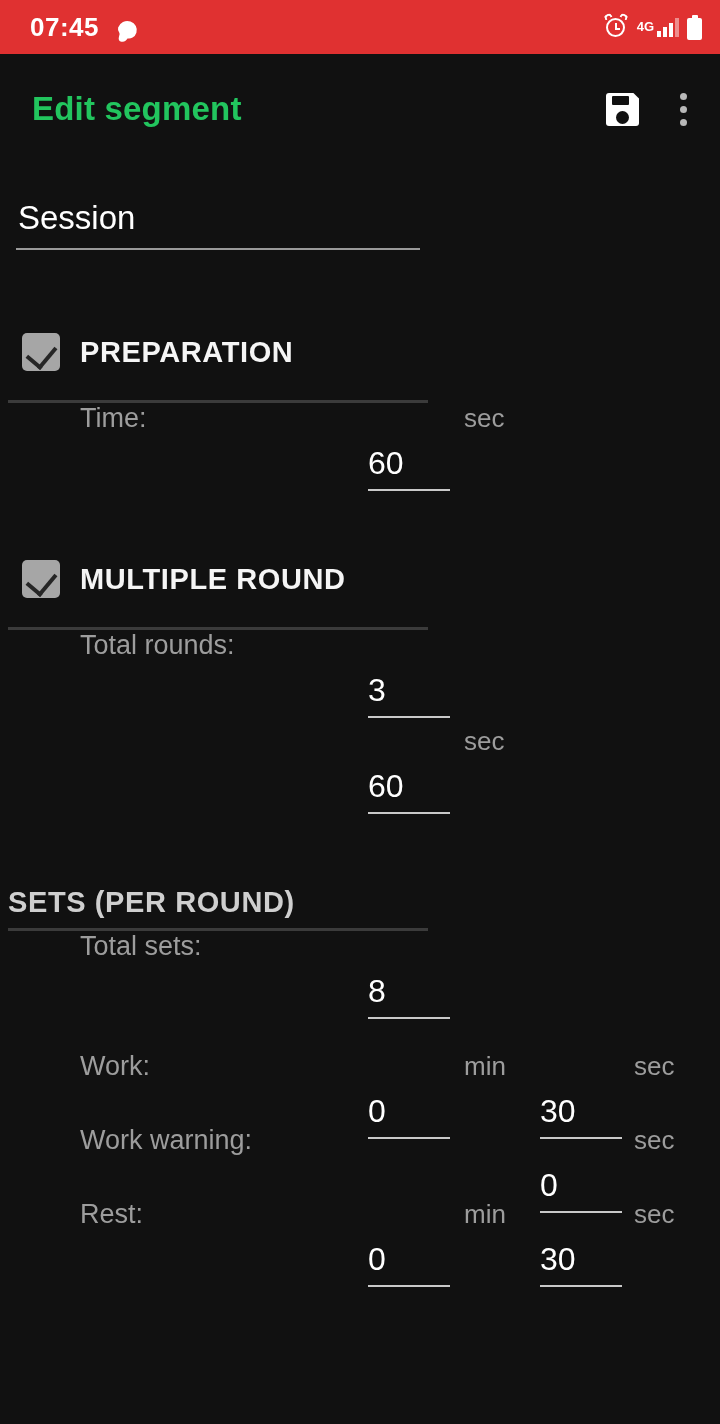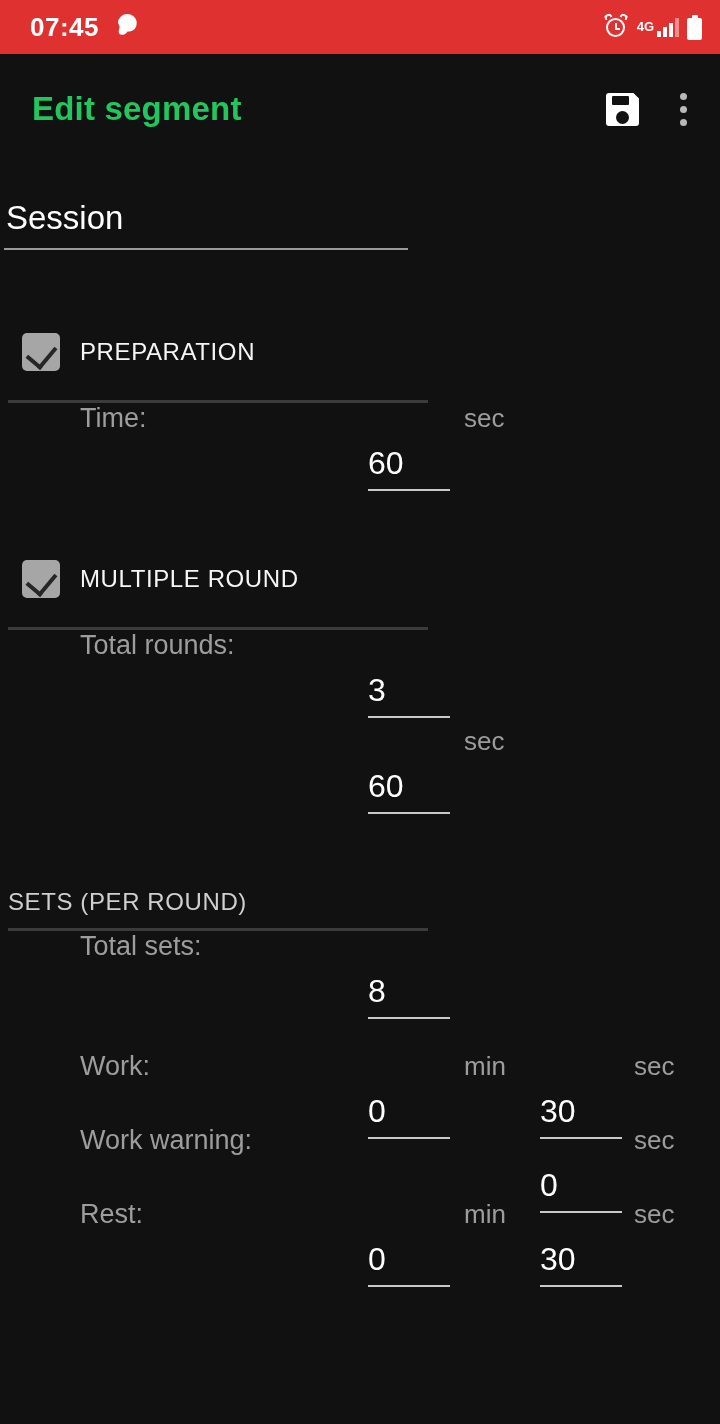--- a/index.html
+++ b/index.html
@@ -11,21 +11,21 @@
   }
 
   
   .statusbar{
     height:54px; width:100%;
     background:#e03131;
     display:flex; align-items:center; justify-content:space-between;
     padding:0 18px 0 30px;
     color:#ffffff;
   }
-  .sb-left{ display:flex; align-items:flex-start; gap:18px; }
+  .sb-left{ display:flex; align-items:flex-end; gap:18px; }
   .sb-clock{ font-size:26px; font-weight:bold; letter-spacing:0.5px; }
   .sb-right{ display:flex; align-items:center; gap:8px; }
 
   .icon-notif{ width:26px; height:24px; position:relative; }
   .icon-notif::before{
     content:""; position:absolute; left:1px; top:2px;
     width:19px; height:17px; background:#fff;
     border-radius:60% 55% 45% 70% / 65% 60% 55% 50%;
     transform:rotate(18deg);
   }
@@ -98,21 +98,21 @@
     background:#111111; border-radius:50%;
   }
 
   .icon-kebab{ width:30px; height:40px; display:flex; flex-direction:column;
                 align-items:center; justify-content:center; gap:6px; cursor:pointer; }
   .icon-kebab span{ width:7px; height:7px; background:#b9b9b9; border-radius:50%; }
 
   
   .content{ padding:0 0 0 0; }
 
-  .name-row{ padding:30px 0 0 4px; }
+  .name-row{ padding:30px 0 0 16px; }
   .name-field{
     width:404px;
     color:#ffffff; font-size:33px; line-height:48px;
     border:none; outline:none; background:transparent;
     border-bottom:2px solid #9a9a9a;
     padding:0 0 6px 2px;
     font-family:"Liberation Sans", sans-serif;
   }
 
   .section{ margin-top:0; }
@@ -125,21 +125,21 @@
     width:38px; height:38px; background:#a6a6a6; border-radius:5px;
     position:relative; flex:none; cursor:pointer;
   }
   .cb::after{
     content:""; position:absolute; left:10px; top:7px;
     width:15px; height:23px; border:4px solid #262626;
     border-top:none; border-left:none;
     transform:rotate(40deg);
   }
   .section-title{
-    color:#f5f5f5; font-size:24px; font-weight:normal; letter-spacing:0.6px;
+    color:#f5f5f5; font-size:29px; font-weight:bold; letter-spacing:0.6px;
   }
   .section-title.muted{ color:#cfcfcf; }
   .divider{
     height:3px; background:#3b3b3b; margin:0 0 0 8px; width:420px;
   }
 
   .row{
     display:flex; align-items:baseline;
     height:74px; padding-left:80px;
   }

